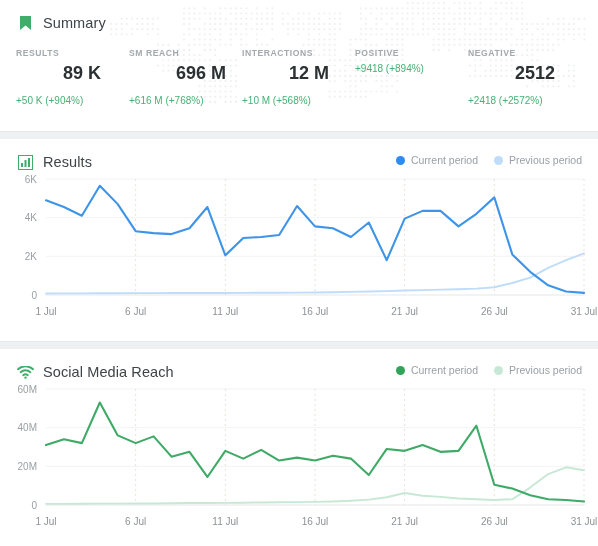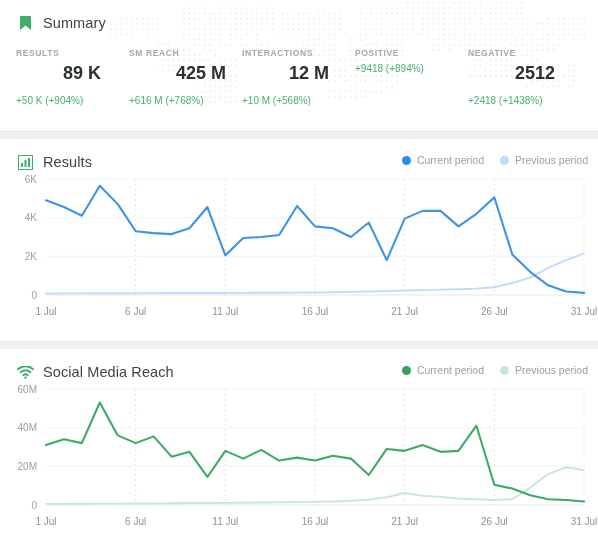--- a/index.html
+++ b/index.html
@@ -58,21 +58,21 @@
   }
   .title-text {
     font-size: 14.5px;
     color: #3f4448;
     letter-spacing: .1px;
   }
 
   
   .legend {
     position: absolute;
-    right: 10px;
+    right: 16px;
     top: 15px;
     display: flex;
     align-items: center;
     gap: 16px;
     z-index: 3;
   }
   .legend-item { display: flex; align-items: center; }
   .legend-dot {
     width: 9px; height: 9px;
     border-radius: 50%;
@@ -157,36 +157,36 @@
     </div>
 
     <div class="metrics" id="metrics-row">
         <div class="metric">
           <div class="metric-label">RESULTS</div>
           <div class="metric-value">89 K</div>
           <div class="metric-delta">+50 K (+904%)</div>
         </div>
         <div class="metric">
           <div class="metric-label">SM REACH</div>
-          <div class="metric-value">425 M</div>
+          <div class="metric-value">696 M</div>
           <div class="metric-delta">+616 M (+768%)</div>
         </div>
         <div class="metric">
           <div class="metric-label">INTERACTIONS</div>
           <div class="metric-value">12 M</div>
           <div class="metric-delta">+10 M (+568%)</div>
         </div>
         <div class="metric">
           <div class="metric-label">POSITIVE</div>
           <div class="metric-delta">+9418 (+894%)</div>
         </div>
         <div class="metric">
           <div class="metric-label">NEGATIVE</div>
           <div class="metric-value">2512</div>
-          <div class="metric-delta">+2418 (+1438%)</div>
+          <div class="metric-delta">+2418 (+2572%)</div>
         </div>
       </div>
   </div>
 
   <div class="card-gap"></div>
 
   <div class="card card-chart">
     <div class="title-row">
       <span class="title-icon">
         <svg width="15" height="15" viewBox="0 0 15 15">

